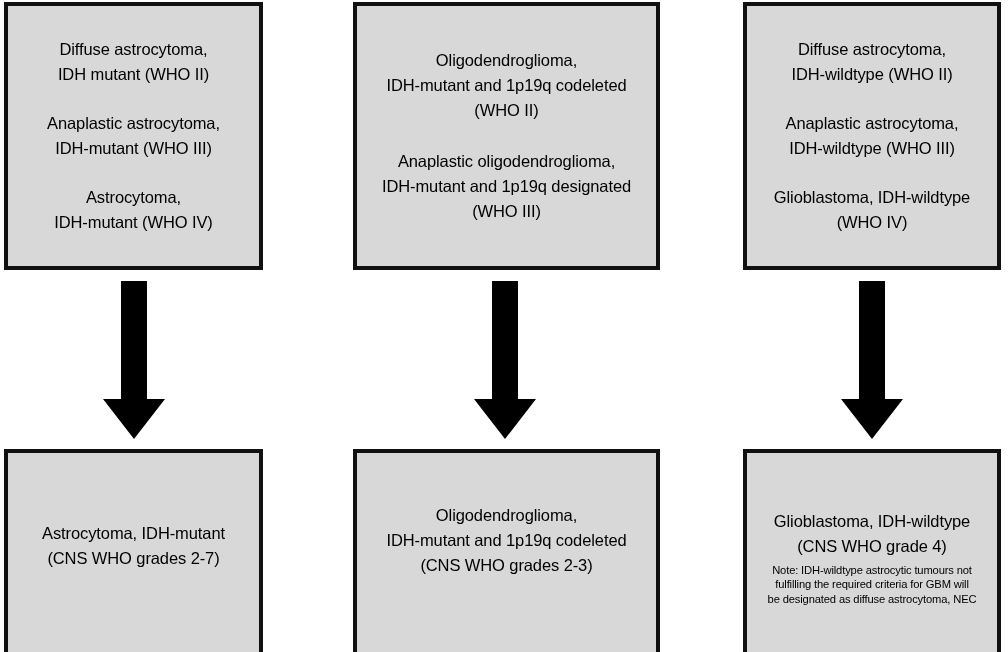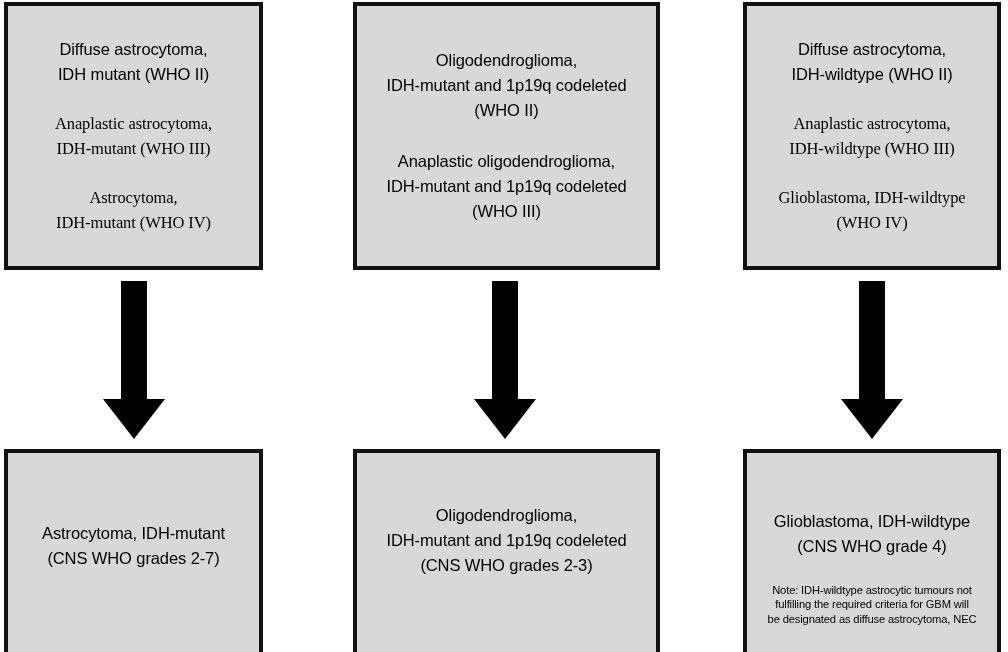--- a/index.html
+++ b/index.html
@@ -37,27 +37,26 @@
     font-size: 16.5px;
     line-height: 1.52;
     white-space: pre-line;
     letter-spacing: -0.1px;
   }
   .para + .para {
     margin-top: 26px;
   }
   .para.tight + .para.tight {
     margin-top: 24px;
-    font-family: Liberation Serif, serif;
   }
   .note {
     font-size: 11.2px;
     line-height: 1.28;
     white-space: pre-line;
-    margin-top: 24px;
+    margin-top: 4px;
     letter-spacing: -0.15px;
   }
 
   
   #box-top-1 { left: 4px;   top: 2px; width: 259px; height: 268px; }
   #box-top-2 { left: 353px; top: 2px; width: 307px; height: 268px; }
   #box-top-3 { left: 743px; top: 2px; width: 258px; height: 268px; }
 
   
   #box-bottom-1 { left: 4px;   top: 449px; width: 259px; height: 212px; }
@@ -91,21 +90,21 @@
 IDH-mutant (WHO III)</div>
     <div class="para tight">Astrocytoma,
 IDH-mutant (WHO IV)</div>
   </div>
 
   <div class="box" id="box-top-2">
     <div class="para">Oligodendroglioma,
 IDH-mutant and 1p19q codeleted
 (WHO II)</div>
     <div class="para">Anaplastic oligodendroglioma,
-IDH-mutant and 1p19q codeleted
+IDH-mutant and 1p19q designated
 (WHO III)</div>
   </div>
 
   <div class="box" id="box-top-3">
     <div class="para tight">Diffuse astrocytoma,
 IDH-wildtype (WHO II)</div>
     <div class="para tight">Anaplastic astrocytoma,
 IDH-wildtype (WHO III)</div>
     <div class="para tight">Glioblastoma, IDH-wildtype
 (WHO IV)</div>

